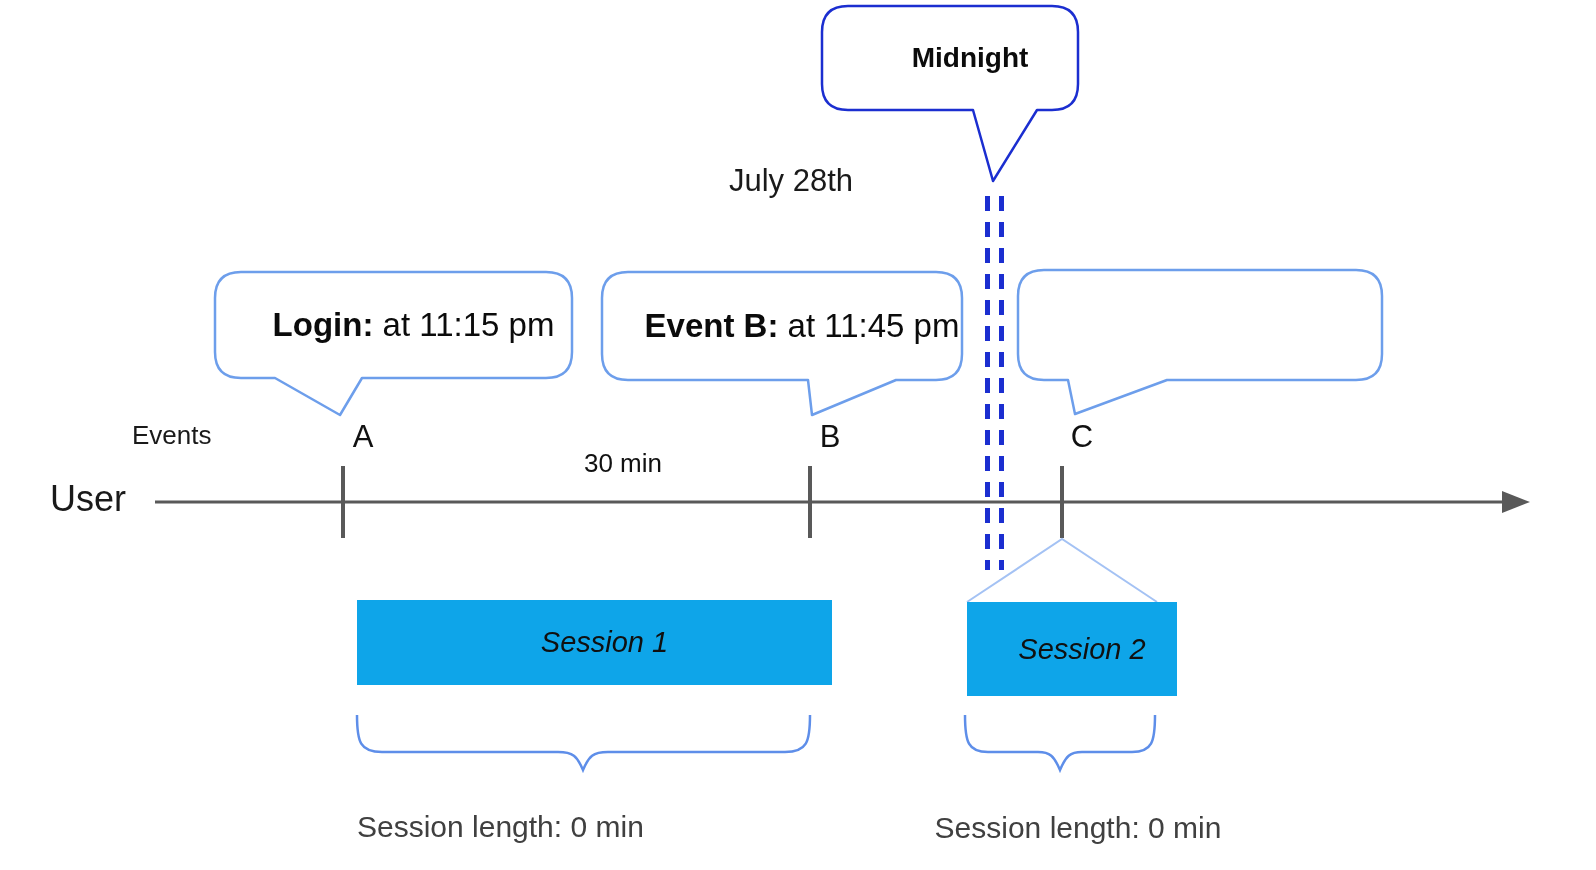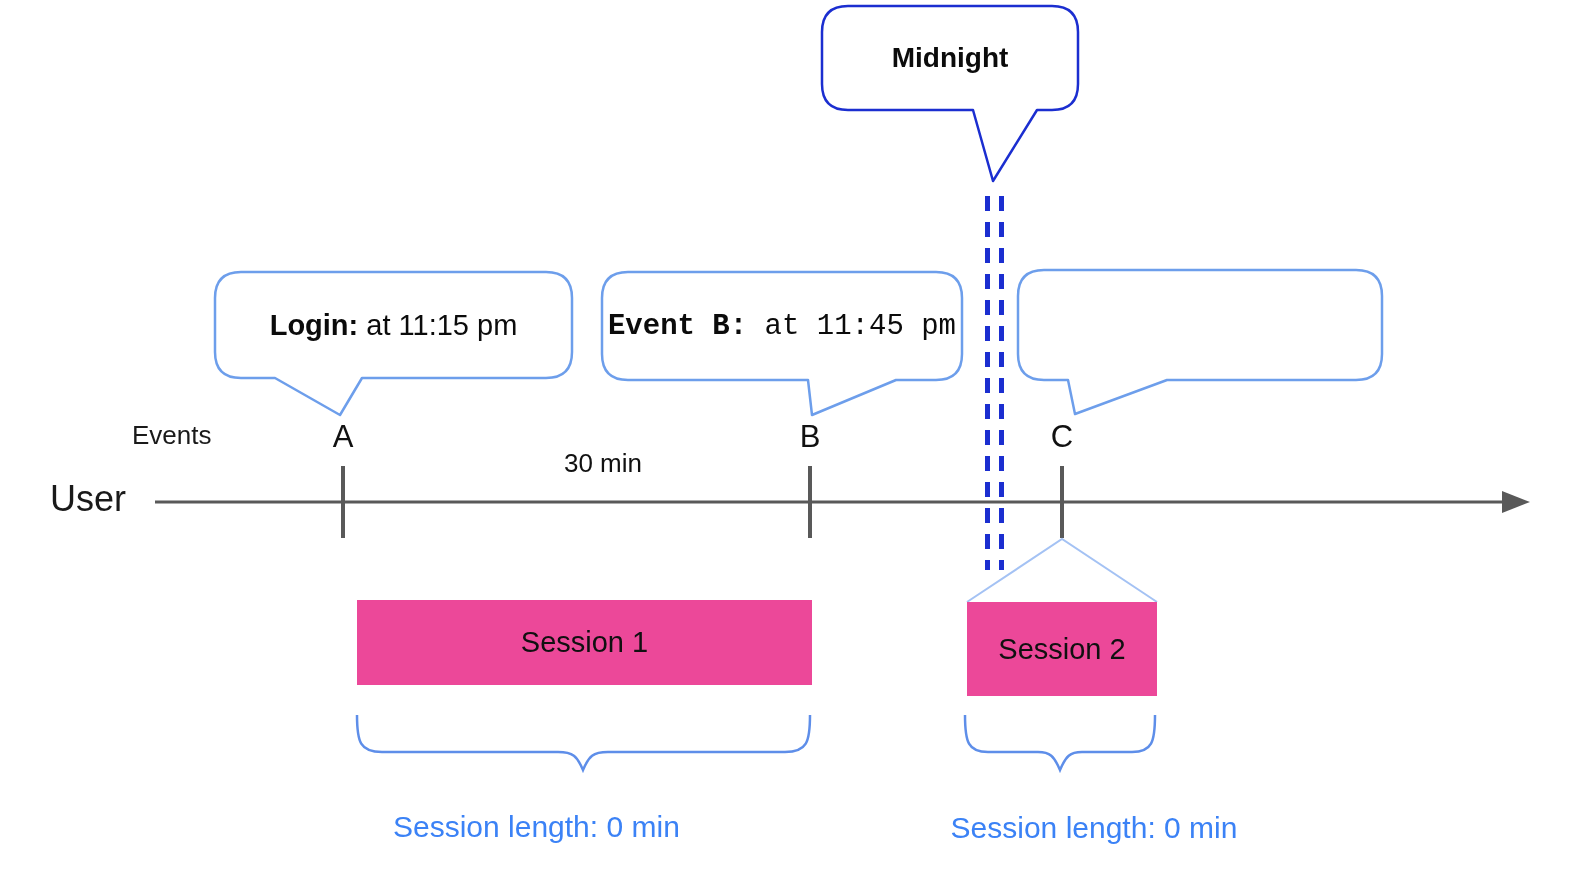--- a/index.html
+++ b/index.html
@@ -2,32 +2,32 @@
 <html><head>
 <meta charset="utf-8">
 <style>
   html,body{margin:0;padding:0;background:#fff;}
   #canvas{
     position:relative;width:1596px;height:870px;background:#ffffff;
     font-family:"Liberation Sans", sans-serif;color:#111;overflow:hidden;
   }
   #shapes{position:absolute;left:0;top:0;}
   .abs{position:absolute;}
-  .center{display:flex;align-items:center;justify-content:center;text-align:center;}
-  .bubble-text{font-size:29px;color:#0b0b0b;}
+  .center{display:flex;align-items:center;justify-content:center;text-align:center;padding-left:20px;}
+  .bubble-text{font-size:33px;color:#0b0b0b;}
   .bubble-text b{margin-right:0;}
   .midnight-text{font-size:28px;font-weight:bold;color:#0b0b0b;}
   .date-label{font-size:31px;color:#1a1a1a;}
   .axis-label{font-size:26px;color:#1a1a1a;}
   .mark-label{font-size:31px;color:#111;}
   .user-label{font-size:36px;color:#1a1a1a;text-align:right;}
   .interval-label{font-size:26px;color:#111;}
-  .session-box{background:#ec4899;}
+  .session-box{background:#0ea5e9;font-style:italic;}
   .session-text{font-size:29px;color:#101010;}
-  .length-label{font-size:30px;color:#3b82f6;margin-left:36px;}
+  .length-label{font-size:30px;color:#404040;}
 </style>
 </head>
 <body>
 
 <div id="canvas">
 
   <svg id="shapes" width="1596" height="870" viewBox="0 0 1596 870">
 
     <line x1="987.5" y1="196" x2="987.5" y2="570" stroke="#1b2ed0" stroke-width="5" stroke-dasharray="15 11"></line>
     <line x1="1001.5" y1="196" x2="1001.5" y2="570" stroke="#1b2ed0" stroke-width="5" stroke-dasharray="15 11"></line>
@@ -48,25 +48,26 @@
     <path d="M 628 272 L 936 272 Q 962 272 962 298 L 962 354 Q 962 380 936 380 L 896 380 L 812 415 L 808 380 L 628 380 Q 602 380 602 354 L 602 298 Q 602 272 628 272 Z" fill="#ffffff" stroke="#6d9eeb" stroke-width="2.5" stroke-linejoin="round"></path>
 
     <path d="M 1044 270 L 1356 270 Q 1382 270 1382 296 L 1382 354 Q 1382 380 1356 380 L 1167 380 L 1075 414 L 1068 380 L 1044 380 Q 1018 380 1018 354 L 1018 296 Q 1018 270 1044 270 Z" fill="#ffffff" stroke="#6d9eeb" stroke-width="2.5" stroke-linejoin="round"></path>
 
     <path d="M 357 715 C 357 742 360 752 382 752 L 558 752 C 573 752 577 756 583 770 C 589 756 593 752 608 752 L 785 752 C 807 752 810 742 810 715" fill="none" stroke="#5e8ee9" stroke-width="2.5"></path>
     <path d="M 965 715 C 965 742 968 752 988 752 L 1038 752 C 1050 752 1054 756 1060 770 C 1066 756 1070 752 1082 752 L 1132 752 C 1152 752 1155 742 1155 715" fill="none" stroke="#5e8ee9" stroke-width="2.5"></path>
   </svg>
 
   <div class="abs center midnight-text" style="left:822px;top:6px;width:256px;height:104px;">Midnight</div>
 
+  <div class="abs center date-label" style="left:671px;top:161px;width:200px;height:40px;">July 28th</div>
 
   <div class="abs center bubble-text" style="left:215px;top:272px;width:357px;height:106px;">
     <span><b>Login:</b><span> at 11:15 pm</span></span>
   </div>
-  <div class="abs center bubble-text" style="left:602px;top:272px;width:360px;height:108px;font-family:Liberation Mono, monospace;">
+  <div class="abs center bubble-text" style="left:602px;top:272px;width:360px;height:108px;">
     <span><b>Event B:</b><span> at 11:45 pm</span></span>
   </div>
 
   <div class="abs axis-label" style="left:132px;top:420px;">Events</div>
   <div class="abs center mark-label" style="left:318px;top:419px;width:50px;height:36px;">A</div>
   <div class="abs center mark-label" style="left:785px;top:419px;width:50px;height:36px;">B</div>
   <div class="abs center mark-label" style="left:1037px;top:419px;width:50px;height:36px;">C</div>
   <div class="abs user-label" style="left:50px;top:478px;">User</div>
   <div class="abs center interval-label" style="left:543px;top:448px;width:120px;height:30px;">30 min</div>
 

